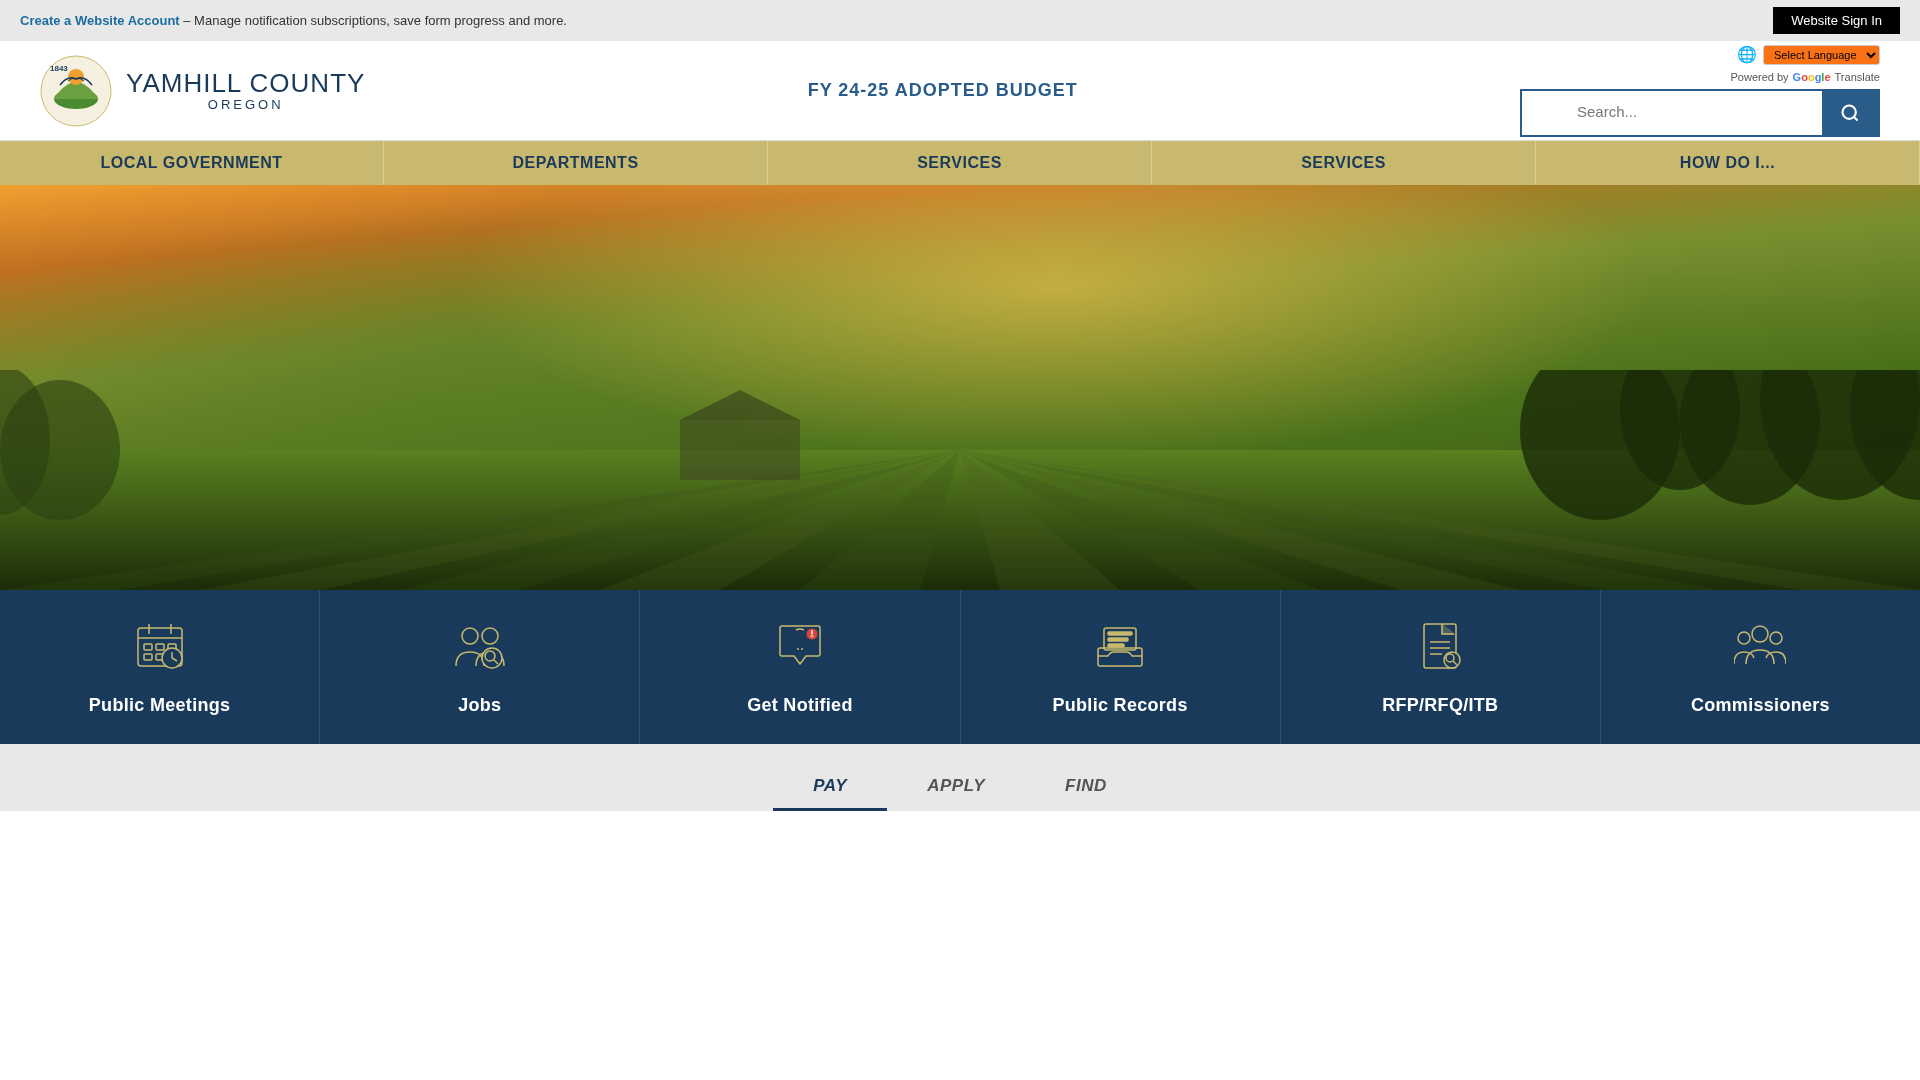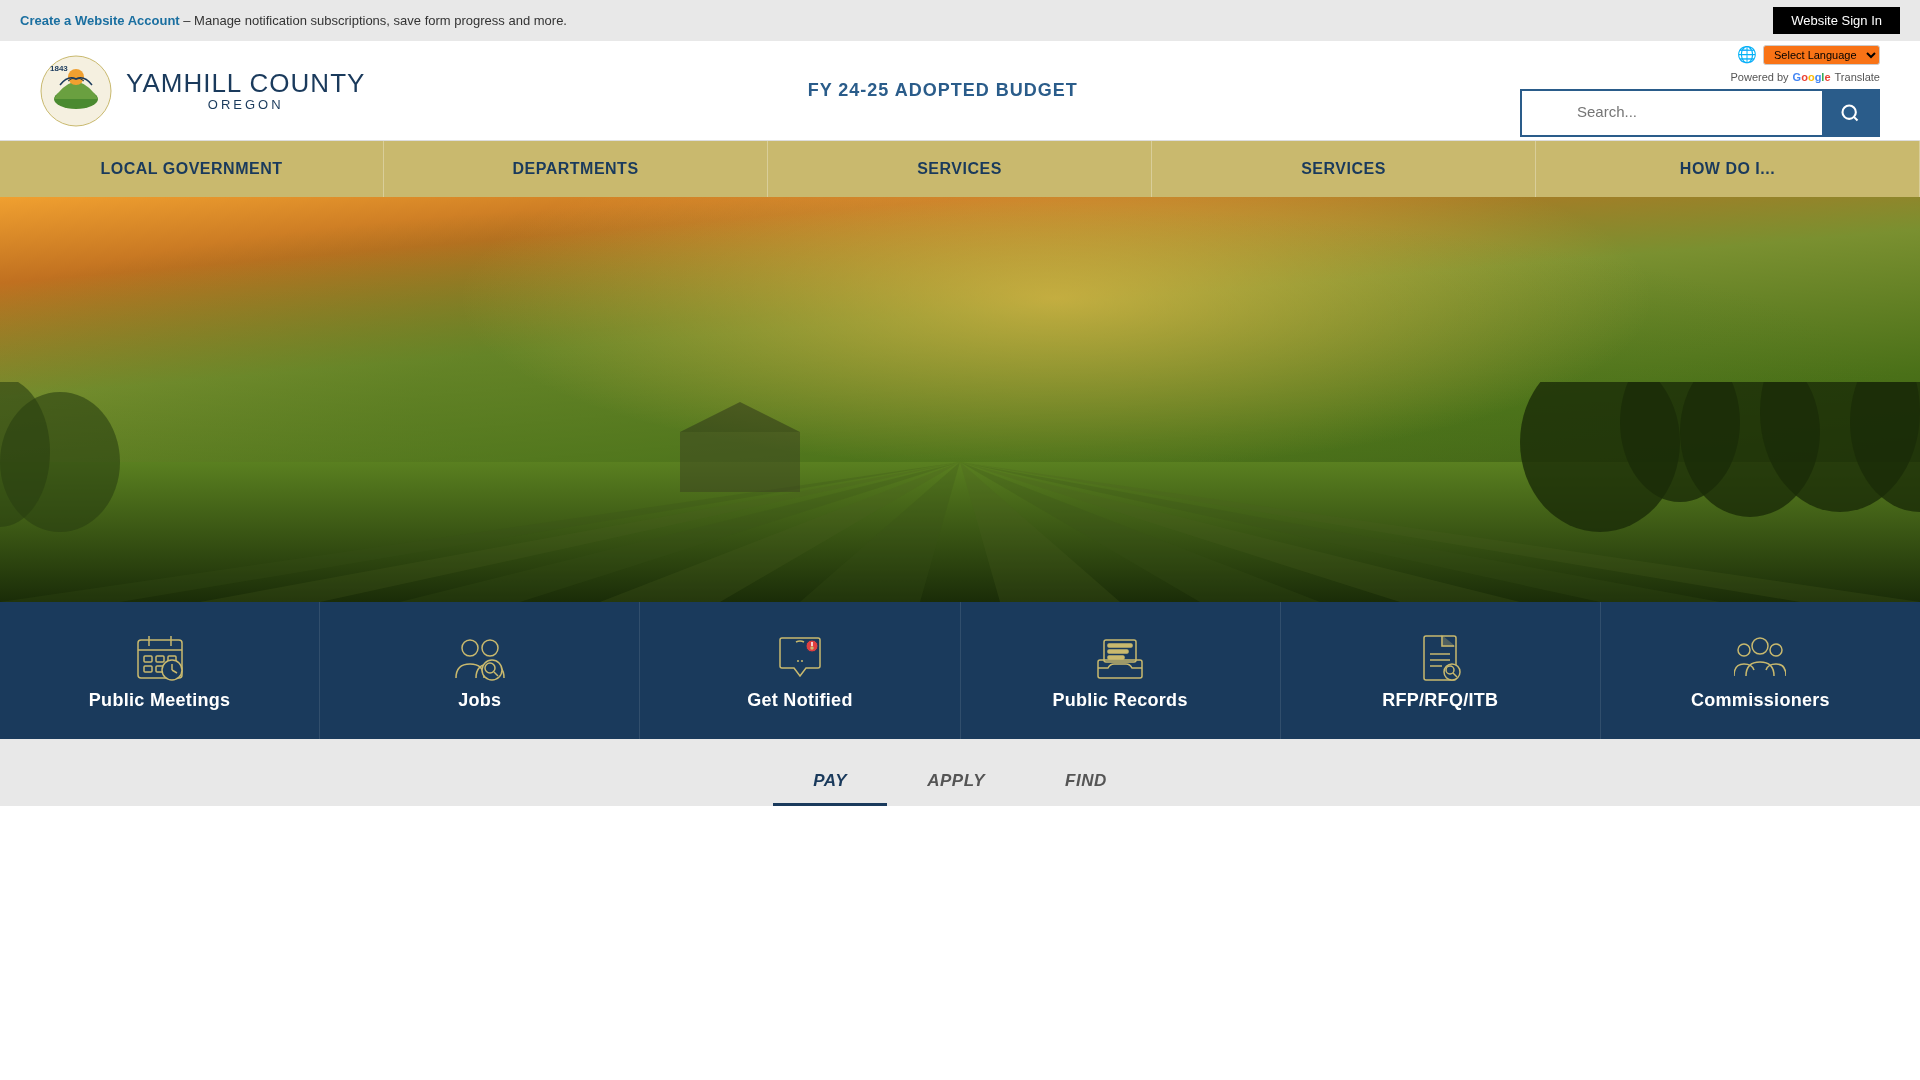--- a/index.html
+++ b/index.html
@@ -115,21 +115,21 @@
       font-size: 18px;
       display: flex;
       align-items: center;
     }
 
     
     .main-nav {
       background: #c9b96e;
       display: flex;
       align-items: center;
-      height: 56px;
+      height: 44px;
     }
     .main-nav a {
       flex: 1;
       text-align: center;
       text-decoration: none;
       color: #1a3a5c;
       font-weight: bold;
       font-size: 16px;
       letter-spacing: 0.5px;
       padding: 0 10px;
@@ -173,21 +173,21 @@
       display: flex;
       background: #1a3a5c;
     }
     .quick-link-item {
       flex: 1;
       display: flex;
       flex-direction: column;
       align-items: center;
       justify-content: center;
       padding: 28px 10px;
-      gap: 4px;
+      gap: 21px;
       color: #fff;
       text-decoration: none;
       cursor: pointer;
       border-right: 1px solid rgba(255,255,255,0.1);
       background: #1a3a5c;
       transition: background 0.2s;
     }
     .quick-link-item:last-child { border-right: none; }
     .quick-link-icon {
       width: 56px;

